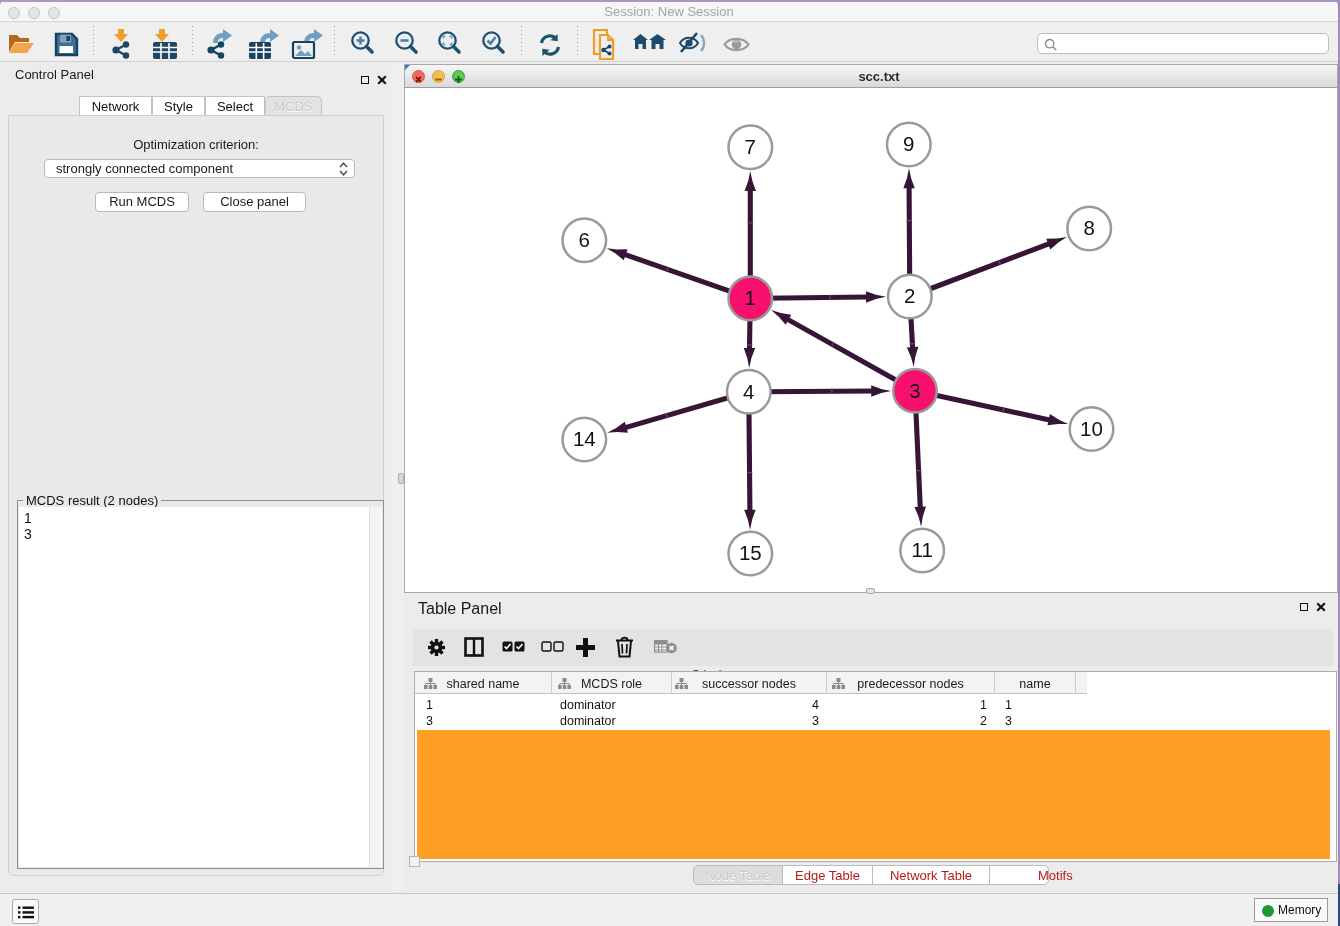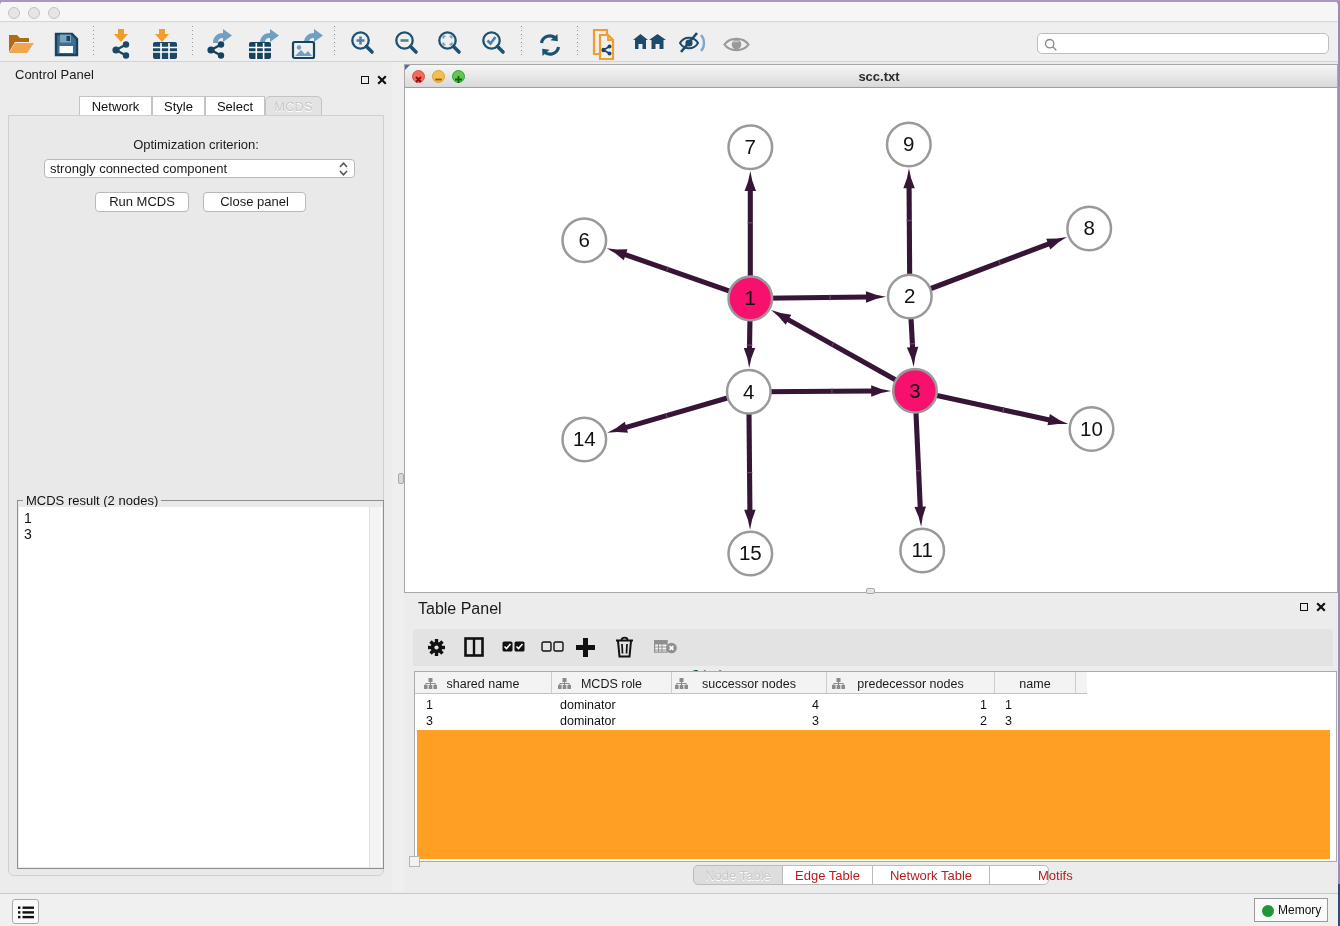--- a/index.html
+++ b/index.html
@@ -77,20 +77,21 @@
   #topstrip { position:absolute; left:0; top:0; width:100%; height:2px; background:#ad94c6; z-index:50; }
 </style>
 </head>
 <body>
 <div id="topstrip"></div>
 <div id="win">
   <div id="titlebar">
     <div class="tl-circle" style="left:8px;"></div>
     <div class="tl-circle" style="left:28px;"></div>
     <div class="tl-circle" style="left:48px;"></div>
+    <div id="wintitle">Session: New Session</div>
   </div>
   <div id="toolbar">
 
     <svg class="abs" style="left:7px;top:9px;" width="29" height="25" viewBox="0 0 29 25">
       <path d="M2 3 L10 3 L13 6 L22 6 L22 10 L8 10 L2 20 Z" fill="#b26a14"></path>
       <path d="M2 21 L8 11 L27 11 L20 21 Z" fill="#f2a44e"></path>
     </svg>
 
     <svg class="abs" style="left:54px;top:9px;" width="25" height="25" viewBox="0 0 25 25">
       <path d="M2 2 L18 2 L23 7 L23 23 L2 23 Z" fill="#3d6f96" stroke="#16445f" stroke-width="2.4"></path>
@@ -212,21 +213,21 @@
     <svg class="abs" style="left:377px;top:13px;" width="10" height="10" viewBox="0 0 10 10">
       <path d="M1.2 1.2 L8.8 8.8 M8.8 1.2 L1.2 8.8" stroke="#111" stroke-width="2.2"></path>
       </svg>
     <div class="tab" style="left:79px;  width:73px;">Network</div>
     <div class="tab" style="left:152px; width:53px;">Style</div>
     <div class="tab" style="left:205px; width:60px;">Select</div>
     <div class="tab" style="left:265px; width:57px; background:#e3e3e3; color:#c9c9c9; text-shadow:0 1px 0 #fff; border-radius:5px 5px 0 0;">MCDS</div>
     <div id="cp-content"></div>
     <div id="opt-label">Optimization criterion:</div>
     <div id="dropdown">
-        <span style="position:absolute;left:5px;top:1px;">strongly connected component</span>
+        <span style="position:absolute;left:11px;top:1px;">strongly connected component</span>
       <svg class="abs" style="right:5px;top:2px;" width="11" height="14" viewBox="0 0 11 14">
         <path d="M2 5 L5.5 1.2 L9 5" fill="none" stroke="#555" stroke-width="1.6"></path>
         <path d="M2 9 L5.5 12.8 L9 9" fill="none" stroke="#555" stroke-width="1.6"></path>
       </svg>
     </div>
     <div class="btn" style="left:95px;  width:94px;text-align:center;">Run MCDS</div>
     <div class="btn" style="left:203px; width:103px;">Close panel</div>
     <div id="groupbox">
       <div id="gb-title">MCDS result (2 nodes)</div>
       <div id="gb-white">

